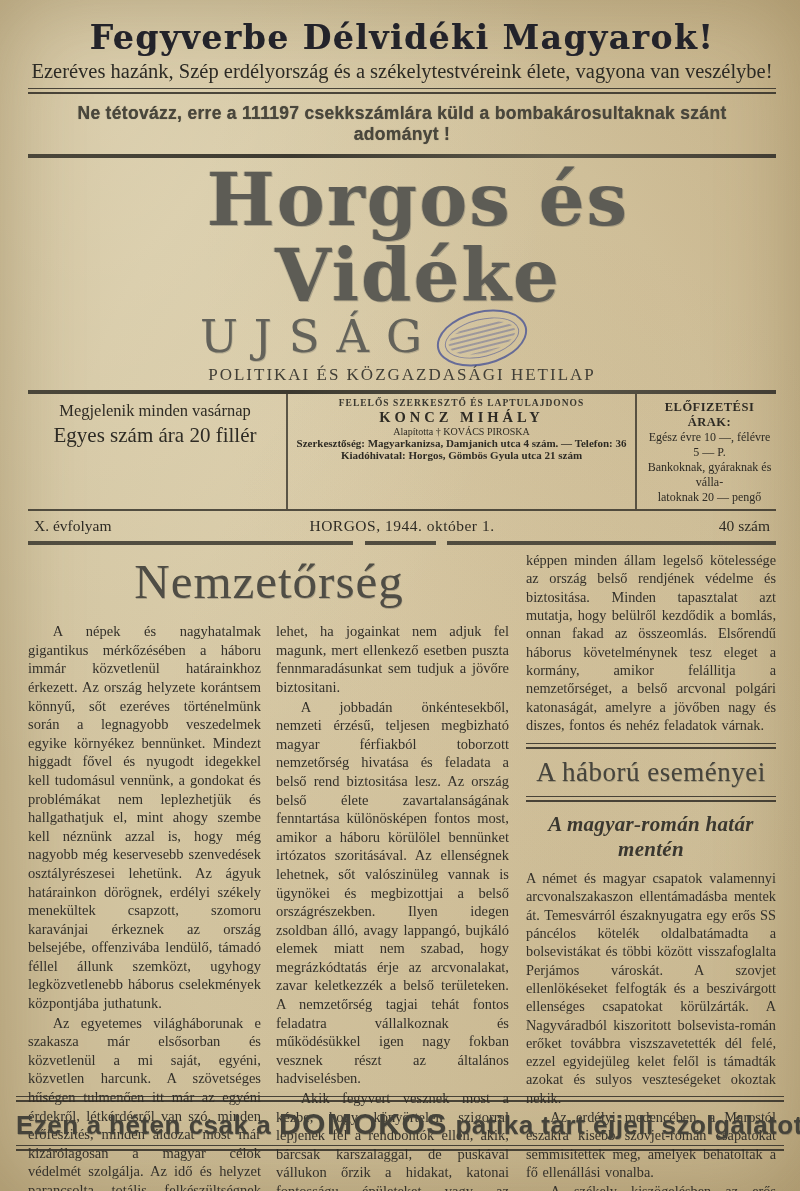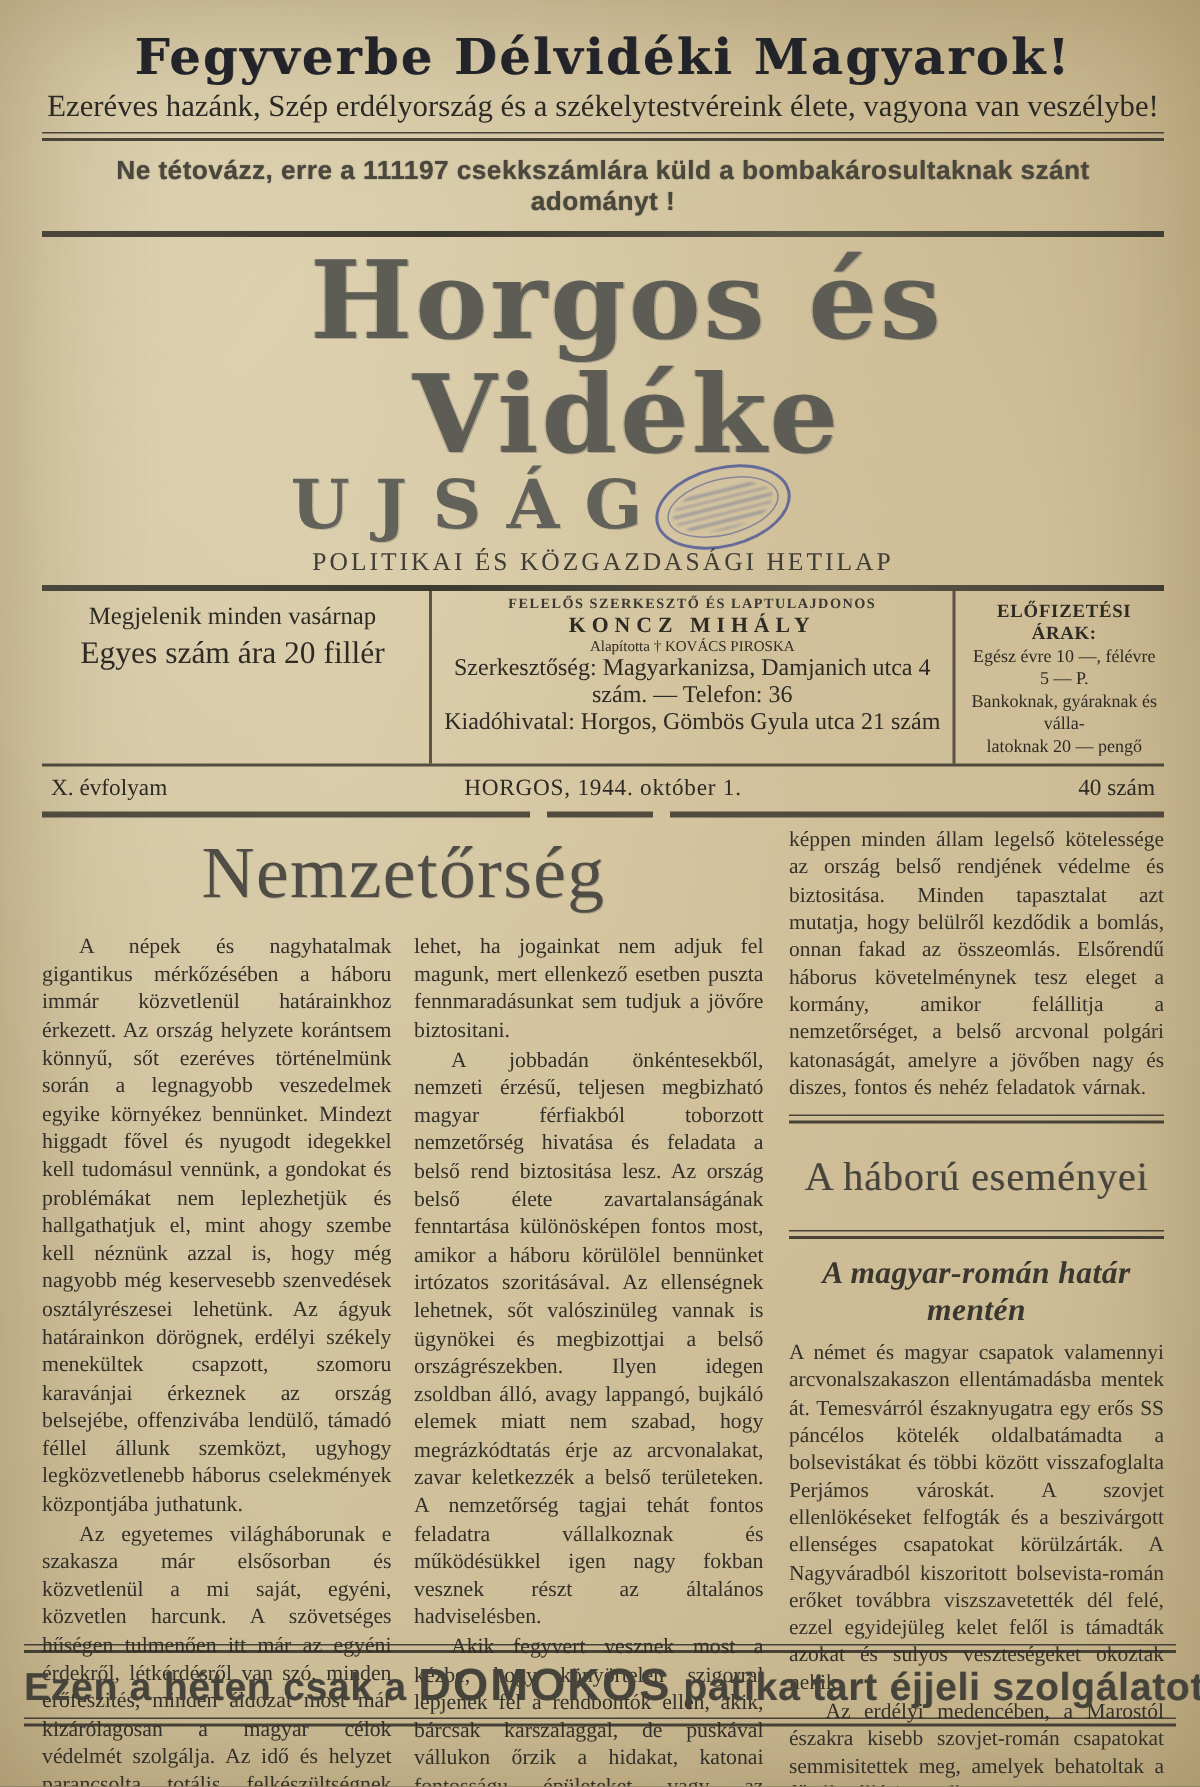--- a/index.html
+++ b/index.html
@@ -28,39 +28,39 @@
   .rule-a{margin-top:5px;}
   .appeal{margin:9px 26px 0;text-align:center;font-family:"Liberation Sans",sans-serif;font-weight:bold;
     font-size:17.5px;letter-spacing:.3px;color:#4a473c;text-shadow:0 0 .8px rgba(74,71,60,.9);}
   .rule-b{margin-top:9px;}
   
   .masthead-title{margin-top:4px;text-align:center;font-family:"DejaVu Serif",serif;font-weight:bold;
     font-size:72px;line-height:1.05;color:#5d5c55;letter-spacing:2px;
     text-shadow:1px 1px 0 rgba(93,92,85,.35), -1px 0 0 rgba(93,92,85,.25);margin-left:32px;}
   .masthead-subrow{position:relative;height:56px;margin-top:-4px;}
   .ujsag{text-align:center;margin-right:165px;font-family:"DejaVu Serif",serif;
-    font-size:45px;line-height:56px;letter-spacing:17px;color:#63625a;text-shadow:.8px .8px 0 rgba(99,98,90,.3);font-weight:bold;}
+    font-size:45px;line-height:56px;letter-spacing:17px;color:#63625a;text-shadow:.8px .8px 0 rgba(99,98,90,.3);}
   .stamp{position:absolute;left:408px;top:2px;width:88px;height:50px;border:2.5px solid rgba(56,70,150,.7);
     border-radius:50%;transform:rotate(-14deg);}
   .stamp::before{content:"";position:absolute;inset:6px;border:1.5px solid rgba(56,70,150,.5);border-radius:50%;}
   .stamp::after{content:"";position:absolute;inset:10px;border-radius:50%;
     background:repeating-linear-gradient(0deg,rgba(56,70,150,.35) 0 1.5px,transparent 1.5px 5px);filter:blur(.6px);}
   .tagline{text-align:center;margin-top:0;font-size:17px;letter-spacing:2px;color:#403e36;}
   .rule-c{margin-top:5px;}
   
   .info-row{display:flex;align-items:stretch;border-bottom:2px solid rgba(48,45,38,.8);}
   .info-left{width:250px;padding:7px 6px 5px 2px;text-align:center;}
   .info-left .l1{font-size:16.5px;}
   .info-left .l2{font-size:21px;margin-top:2px;}
   .info-center{width:335px;border-left:2px solid rgba(48,45,38,.75);border-right:2px solid rgba(48,45,38,.75);
     padding:4px 6px 3px;text-align:center;}
   .info-center .role{font-size:9.5px;letter-spacing:1px;font-weight:bold;color:#3a3830;}
   .info-center .editor{font-size:14.5px;letter-spacing:4px;font-weight:bold;margin-top:1px;}
   .info-center .founder{font-size:10px;}
-  .info-center .office{font-size:16px;font-weight:normal;}
+  .info-center .office{font-size:11px;font-weight:bold;}
   .info-right{flex:1;padding:6px 2px 4px 8px;text-align:center;}
   .info-right .t{font-size:12.5px;font-weight:bold;letter-spacing:.5px;}
   .info-right .s{font-size:12px;line-height:1.25;}
   
   .date-row{display:flex;align-items:baseline;padding:6px 6px 4px;font-size:15.5px;}
   .date-row .left{width:250px;}
   .date-row .center{flex:1;text-align:center;letter-spacing:.5px;}
   .date-row .right{width:250px;text-align:right;}
   
   .content{display:flex;gap:16px;margin-top:6px;height:676px;overflow:hidden;}
@@ -68,21 +68,21 @@
   .article-title{text-align:center;font-size:49px;font-weight:normal;color:#4f4d45;margin:2px 0 12px;
     letter-spacing:1px;text-shadow:.6px .6px 0 rgba(79,77,69,.3);}
   .cols{display:flex;gap:15px;}
   .col{width:233px;flex:none;}
   .body-text p{margin:0 0 1px;font-size:14.5px;line-height:18.6px;text-align:justify;color:#33302a;
     word-spacing:1px;}
   .body-text p.indent{text-indent:1.7em;font-family:Liberation Serif, serif;}
   .right-col{flex:1;min-width:0;}
   .right-col p{font-size:14.3px;line-height:18.3px;}
   .war-head-block{margin:9px 0 4px;}
-  .war-headline{text-align:center;font-size:27px;color:#46443c;margin:20px 0;letter-spacing:.5px;
+  .war-headline{text-align:center;font-size:27px;color:#46443c;margin:8px 0;letter-spacing:.5px;
     text-shadow:.5px .5px 0 rgba(70,68,60,.3);}
   .war-subhead{text-align:center;font-size:21px;font-weight:bold;font-style:italic;color:#3a372f;
     margin:10px 0 7px;letter-spacing:.3px;}
   
   .bottom-banner{position:absolute;left:16px;right:16px;top:1096px;}
   .bottom-text{text-align:center;margin:5px 0 4px;font-family:"Liberation Sans",sans-serif;font-weight:bold;
     color:#45433a;font-size:26px;letter-spacing:.5px;text-shadow:.5px .5px 0 rgba(69,67,58,.35);white-space:nowrap;}
   .bottom-text .brand{font-size:30px;letter-spacing:1.5px;}
 </style>
 </head>

